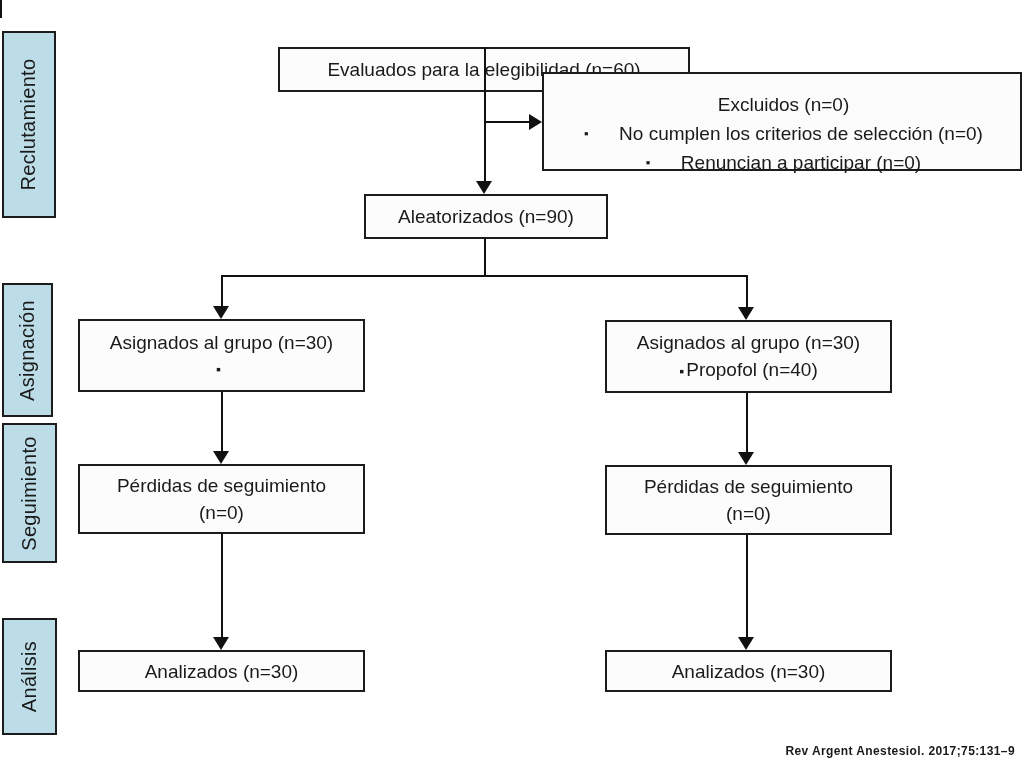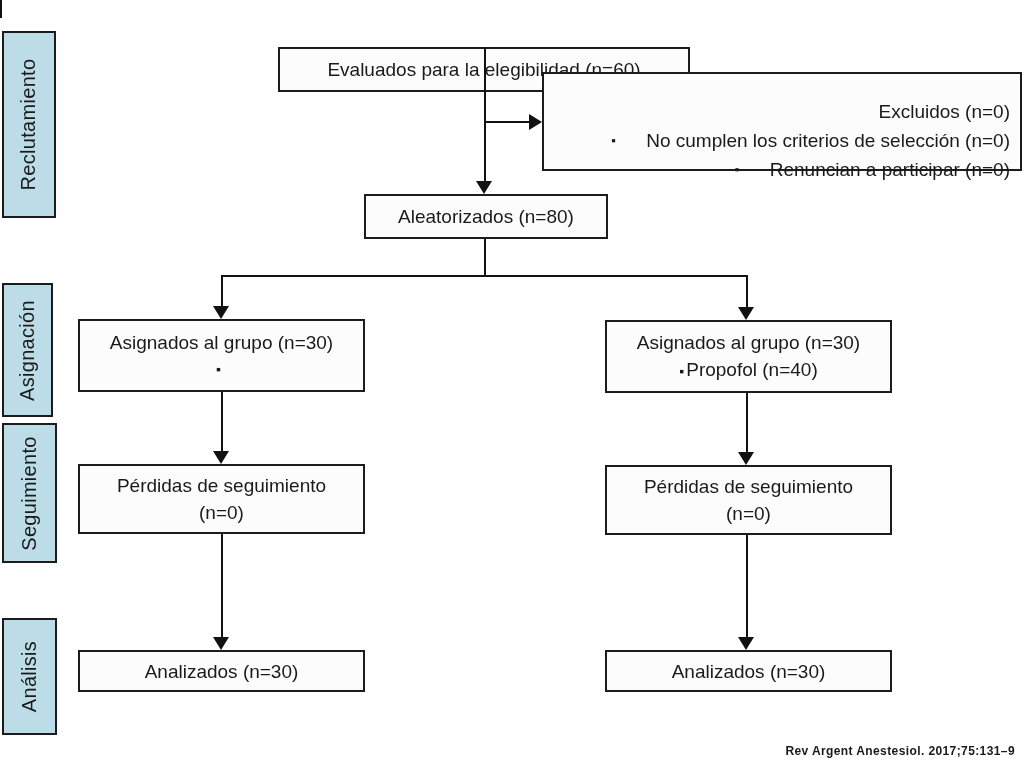--- a/index.html
+++ b/index.html
@@ -41,24 +41,24 @@
     font-size: 19px;
     line-height: 27px;
     text-align: center;
   }
   .fbox .row { display: flex; align-items: baseline; }
   .fbox .bullet { font-size: 14px; }
   .fbox .gap6 { margin-right: 6px; }
   .fbox .gap2 { margin-right: 2px; }
   
   .fbox.left-align {
-    align-items: flex-end;
+    align-items: center;
     justify-content: flex-start;
     text-align: left;
-    padding: 23px 10px 0 13px;
+    padding: 16px 10px 0 13px;
     line-height: 29px;
   }
   .fbox.left-align .item { display: flex; }
   .fbox.left-align .item .bullet {
     width: 35px;
     flex: 0 0 35px;
     font-size: 13px;
   }
   
   .line { position: absolute; background: #111111; }
@@ -122,21 +122,21 @@
       <span class="bullet">▪</span>
       <span>No cumplen los criterios de selección (n=0)</span>
     </span>
     <span class="item">
       <span class="bullet">▪</span>
       <span>Renuncian a participar (n=0)</span>
     </span>
   </div>
 
   <div class="fbox" style="left:364px; top:194px; width:244px; height:45px;">
-    <span>Aleatorizados (n=80)</span>
+    <span>Aleatorizados (n=90)</span>
   </div>
 
   <div class="fbox" style="left:78px; top:319px; width:287px; height:73px;">
     <span>Asignados al grupo (n=30)</span>
     <span class="row">
       <span class="bullet gap6">▪</span>
     </span>
   </div>
 
   <div class="fbox" style="left:605px; top:320px; width:287px; height:73px;">

